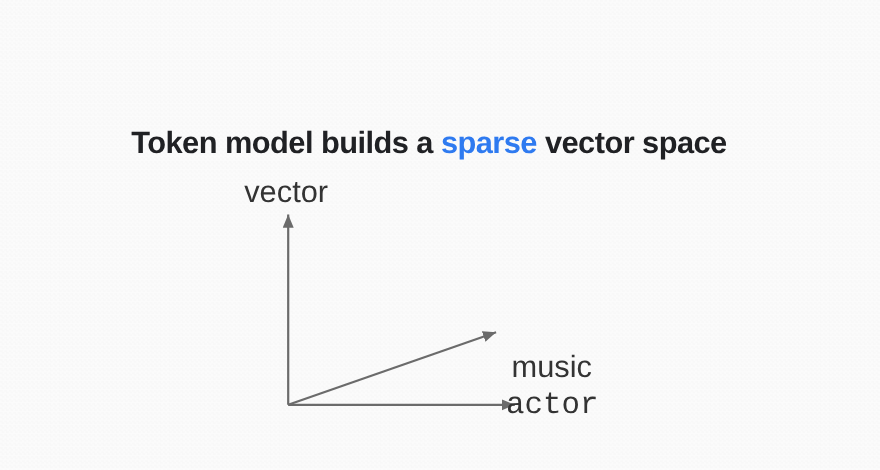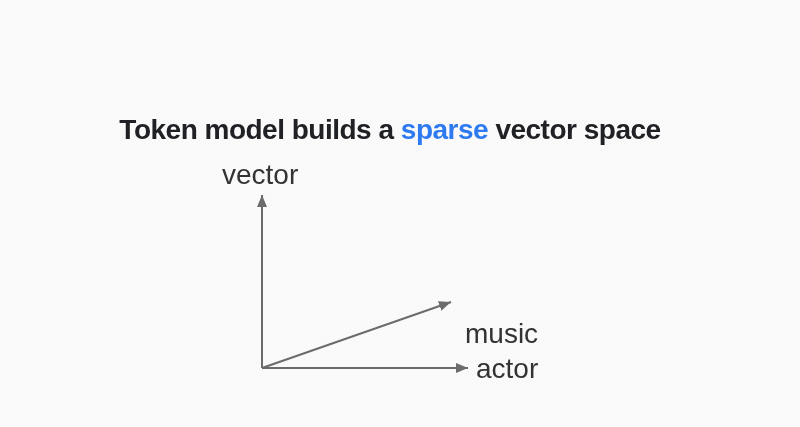--- a/index.html
+++ b/index.html
@@ -43,21 +43,21 @@
   .axis-label {
     position: absolute;
     font-size: 28px;
     font-weight: 400;
     line-height: 34px;
     color: #333333;
     white-space: nowrap;
   }
   .label-movie { left: 222px; top: 158px; }
   .label-music { left: 465px; top: 285px; margin-top: 32px; }
-  .label-actor { left: 476px; top: 352px; }
+  .label-actor { left: 460px; top: 352px; font-family: Liberation Mono, monospace; }
 </style>
 </head>
 <body>
 
 <div class="stage">
 
   <div class="title">
     <div><span>Token model builds a </span><span class="hl">sparse</span><span> vector space</span></div>
   </div>
 

